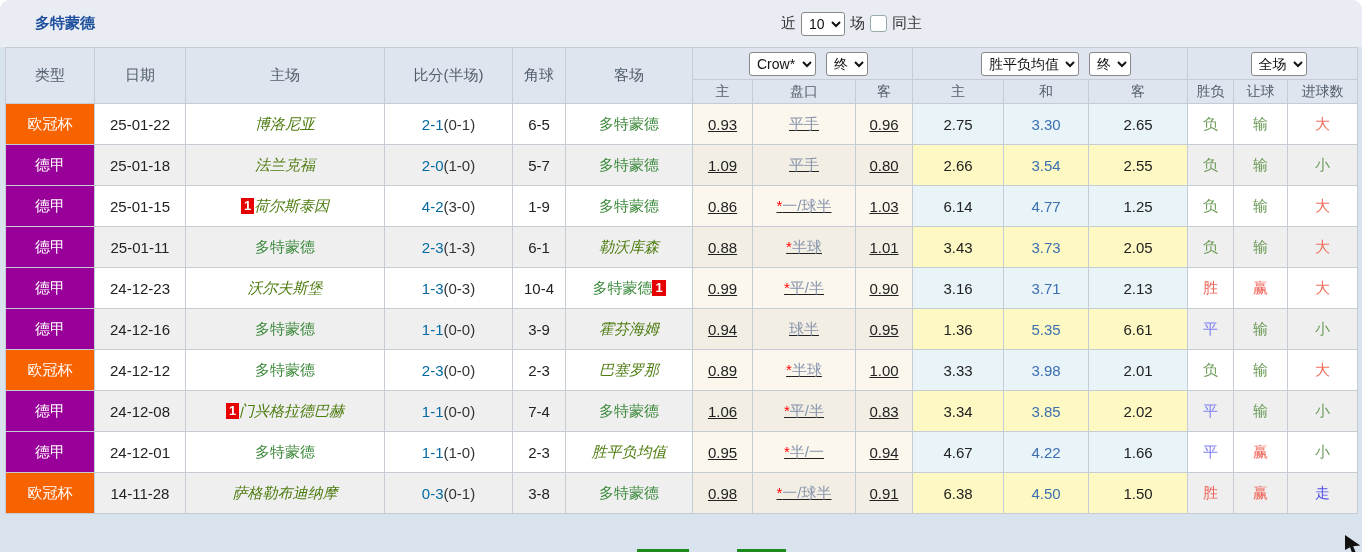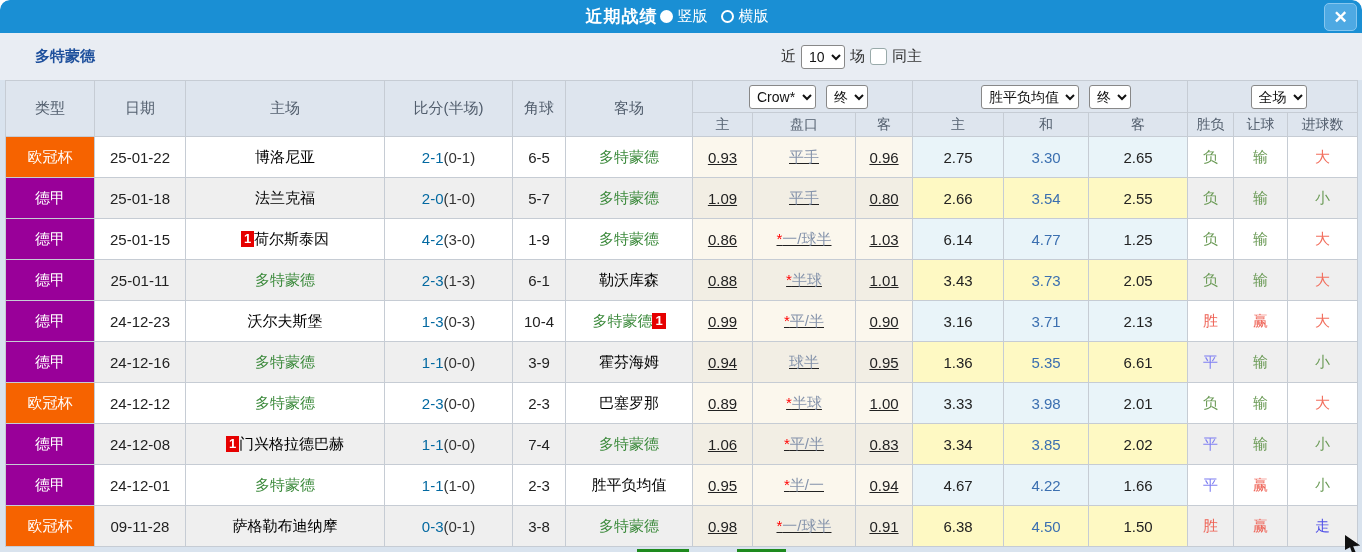--- a/index.html
+++ b/index.html
@@ -36,48 +36,38 @@
   tbody td { height:41px; color:#222; }
   tbody tr.even td { background:#efefef; }
   td.cream { background:#fbf7ed;text-decoration:underline; }
   tr.even td.cream { background:#f2eee4; }
   td.lblue { background:#e9f4f9; }
   tr.even td.lblue { background:#fef9c3; }
   td.typecell { color:#fff; font-size:15px; }
   .score-main { color:#0369a1; }
   .score-half { color:#333; }
   .t-green { color:#3c8a3c; }
-  .t-gray { color:#000000; }
+  .t-gray { color:#4d7c0f;font-style:italic; }
   .hcap { color:#8593ab; }
   .star { color:#f00; }
   .blue-num { color:#3b6fb0; }
   .card { display:inline-block; background:#e60000; color:#fff; font-size:13px; font-weight:bold; line-height:16px; padding:0 3px; vertical-align:1px; }
 
   
   .frag { position:absolute; bottom:0; height:3px; background:#1e8a1e; }
   .frag1 { left:637px; width:52px; }
   .frag2 { left:737px; width:49px; }
   .cursor-arrow { position:absolute; right:0; bottom:0; width:17px; height:17px; background:#111;
     clip-path:polygon(0 0, 90% 62%, 48% 66%, 62% 100%, 40% 100%, 30% 72%, 0 88%); }
 </style>
 </head>
 <body>
 
 <div class="dialog">
 
-  <div class="titlebar">
-    <span class="title">近期战绩</span>
-    <span class="radio-group">
-      <span class="radio sel"></span>
-      <span class="radio-label">竖版</span>
-      <span class="radio"></span>
-      <span class="radio-label">横版</span>
-    </span>
-    <span class="close-btn">✕</span>
-  </div>
 
   <div class="filterbar">
     <span class="team-name">多特蒙德</span>
     <span class="controls">
       <span>近</span>
       <select><option>10</option></select>
       <span>场</span>
       <span class="cb off"></span>
       <span>同主</span>
     </span>
@@ -288,21 +278,21 @@
           <td class="cream">0.94</td>
           <td class="lblue">4.67</td>
           <td class="lblue blue-num">4.22</td>
           <td class="lblue">1.66</td>
           <td style="color: rgb(128, 128, 242);">平</td>
           <td style="color: rgb(238, 98, 85);">赢</td>
           <td style="color: rgb(106, 154, 85);">小</td>
         </tr>
         <tr class="even">
           <td class="typecell" style="background: rgb(246, 99, 0);">欧冠杯</td>
-          <td>09-11-28</td>
+          <td>14-11-28</td>
           <td><span class="t-gray">萨格勒布迪纳摩</span></td>
           <td><span class="score-main">0-3</span><span class="score-half">(0-1)</span></td>
           <td>3-8</td>
           <td><span class="t-green">多特蒙德</span></td>
           <td class="cream">0.98</td>
           <td class="cream"><span class="star">*</span><span class="hcap">一/球半</span></td>
           <td class="cream">0.91</td>
           <td class="lblue">6.38</td>
           <td class="lblue blue-num">4.50</td>
           <td class="lblue">1.50</td>

